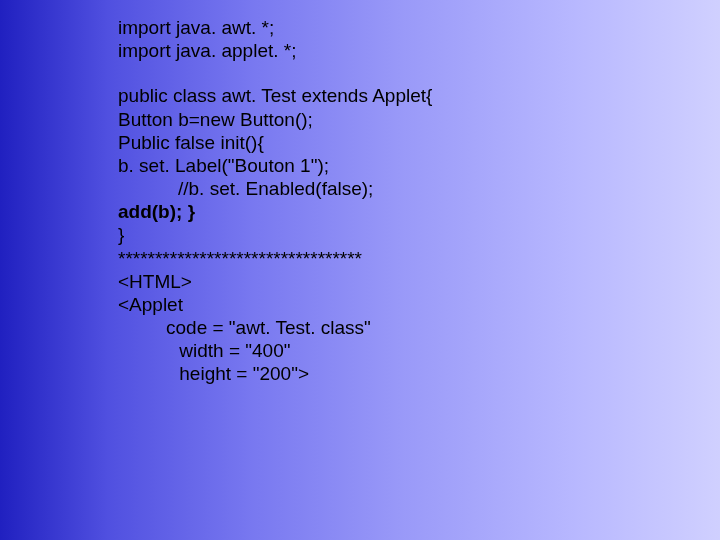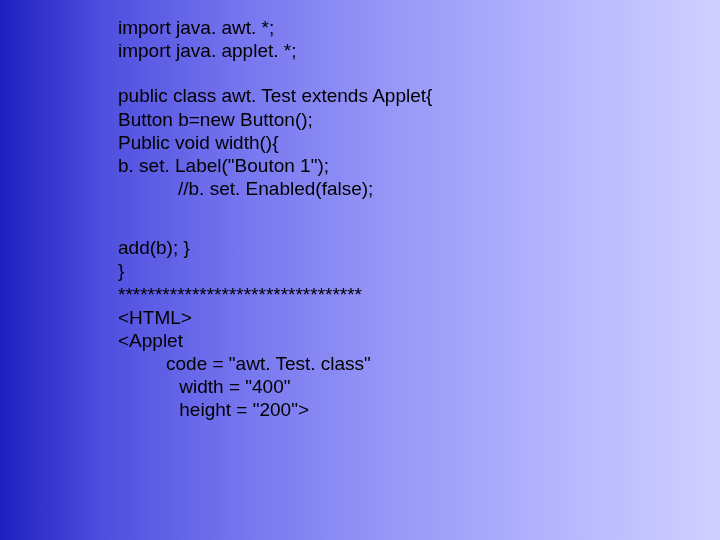--- a/index.html
+++ b/index.html
@@ -26,37 +26,36 @@
   .indent1 {
     padding-left: 60px;
   }
   .indent2 {
     padding-left: 48px;
   }
   .indent3 {
     padding-left: 56px;
   }
   .bold {
-    font-weight: 400;
-    margin-top: 36px;
+    font-weight: 700;
   }
   .gap {
     height: 22px;
   }
 </style>
 </head>
 <body>
 
 <div class="slide">
   <div class="line">import java. awt. *;</div>
   <div class="line">import java. applet. *;</div>
   <div class="gap"></div>
   <div class="line">public class awt. Test extends Applet{</div>
   <div class="line">Button b=new Button();</div>
-  <div class="line">Public void width(){</div>
+  <div class="line">Public false init(){</div>
   <div class="line">b. set. Label("Bouton 1");</div>
   <div class="line indent1">//b. set. Enabled(false);</div>
   <div class="line bold">add(b); }</div>
   <div class="line">}</div>
   <div class="line">*********************************</div>
   <div class="line">&lt;HTML&gt;</div>
   <div class="line">&lt;Applet</div>
   <div class="line indent2">code = "awt. Test. class"</div>
   <div class="line indent3"> width = "400"</div>
   <div class="line indent3"> height = "200"&gt;</div>

